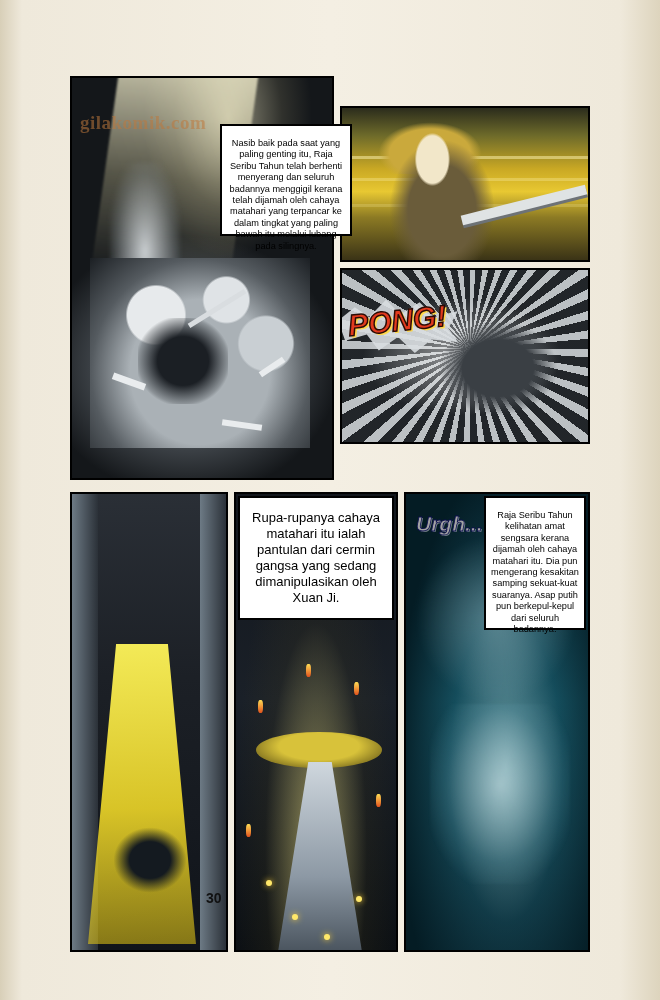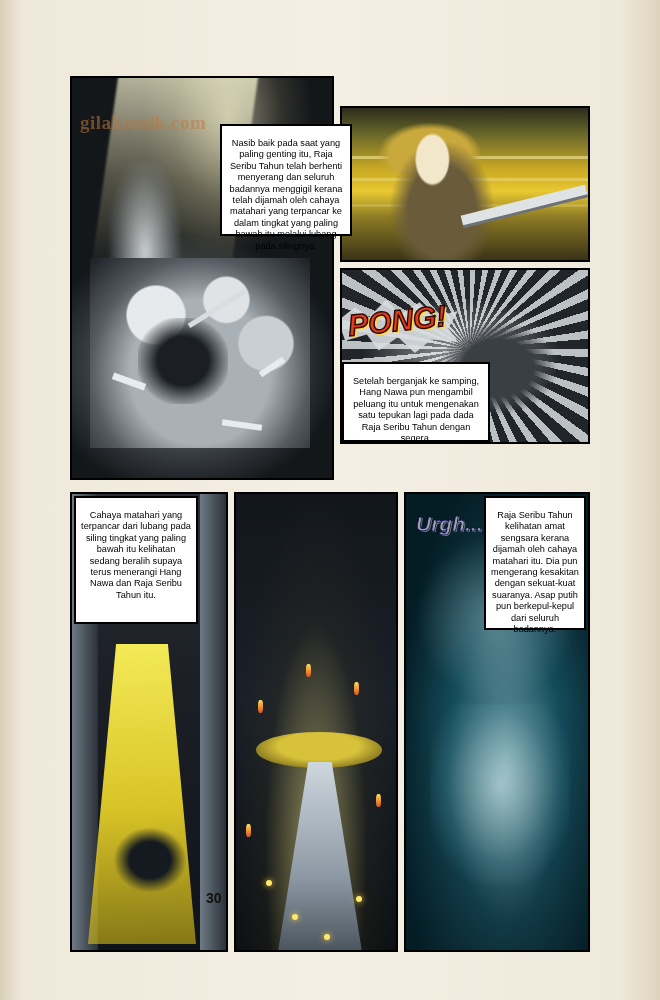--- a/index.html
+++ b/index.html
@@ -221,53 +221,52 @@
     </div>
 
     <div class="panel p3">
       <div class="p3bg"></div>
       <div class="p3glow"></div>
       <div class="p3fig"></div>
       <div class="pongburst"></div>
       <div class="pong">PONG!</div>
     </div>
 
-    <div class="cap" style="left:272px;top:300px;width:148px;height:80px;">Setelah berganjak ke samping, Hang Nawa pun mengambil peluang itu untuk mengenakan satu tepukan lagi pada dada Raja Seribu Tahun dengan segera.</div>
 
     <div class="panel p4">
       <div class="p4bg"></div>
       <div class="p4pillar" style="left:0px;"></div>
       <div class="p4pillar" style="left:128px;"></div>
       <div class="p4beam"></div>
       <div class="p4fig"></div>
     </div>
 
-    <div class="cap" style="left:4px;top:434px;width:124px;height:128px;">Cahaya matahari yang terpancar dari lubang pada siling tingkat yang paling bawah itu kelihatan sedang beralih supaya terus menerangi Hang Nawa dan Raja Seribu Tahun itu.</div>
 
     <div class="panel p5">
       <div class="p5bg"></div>
       <div class="hat"></div>
       <div class="robe"></div>
       <div class="ember" style="left:22px;top:206px;"></div>
       <div class="ember" style="left:118px;top:188px;"></div>
       <div class="ember" style="left:70px;top:170px;"></div>
       <div class="ember" style="left:140px;top:300px;"></div>
       <div class="ember" style="left:10px;top:330px;"></div>
       <div class="spark" style="left:30px;top:386px;"></div>
       <div class="spark" style="left:56px;top:420px;"></div>
       <div class="spark" style="left:120px;top:402px;"></div>
       <div class="spark" style="left:88px;top:440px;"></div>
     </div>
 
+    <div class="cap big" style="left:168px;top:434px;width:156px;height:124px;">Rupa-rupanya cahaya matahari itu ialah pantulan dari cermin gangsa yang sedang dimanipulasikan oleh Xuan Ji.</div>
 
     <div class="panel p6">
       <div class="p6bg"></div>
       <div class="p6smoke"></div>
       <div class="p6face"></div>
       <div class="urgh">Urgh...</div>
     </div>
 
-    <div class="cap" style="left:414px;top:434px;width:102px;height:134px;">Raja Seribu Tahun kelihatan amat sengsara kerana dijamah oleh cahaya matahari itu. Dia pun mengerang kesakitan dengan sekuat-kuat suaranya. Asap putih pun berkepul-kepul dari seluruh badannya.</div>
+    <div class="cap" style="left:414px;top:434px;width:102px;height:134px;">Raja Seribu Tahun kelihatan amat sengsara kerana dijamah oleh cahaya matahari itu. Dia pun mengerang kesakitan samping sekuat-kuat suaranya. Asap putih pun berkepul-kepul dari seluruh badannya.</div>
 
   </div>
 
   <div class="pagenum">30</div>
 </div>
 
 </body></html>

